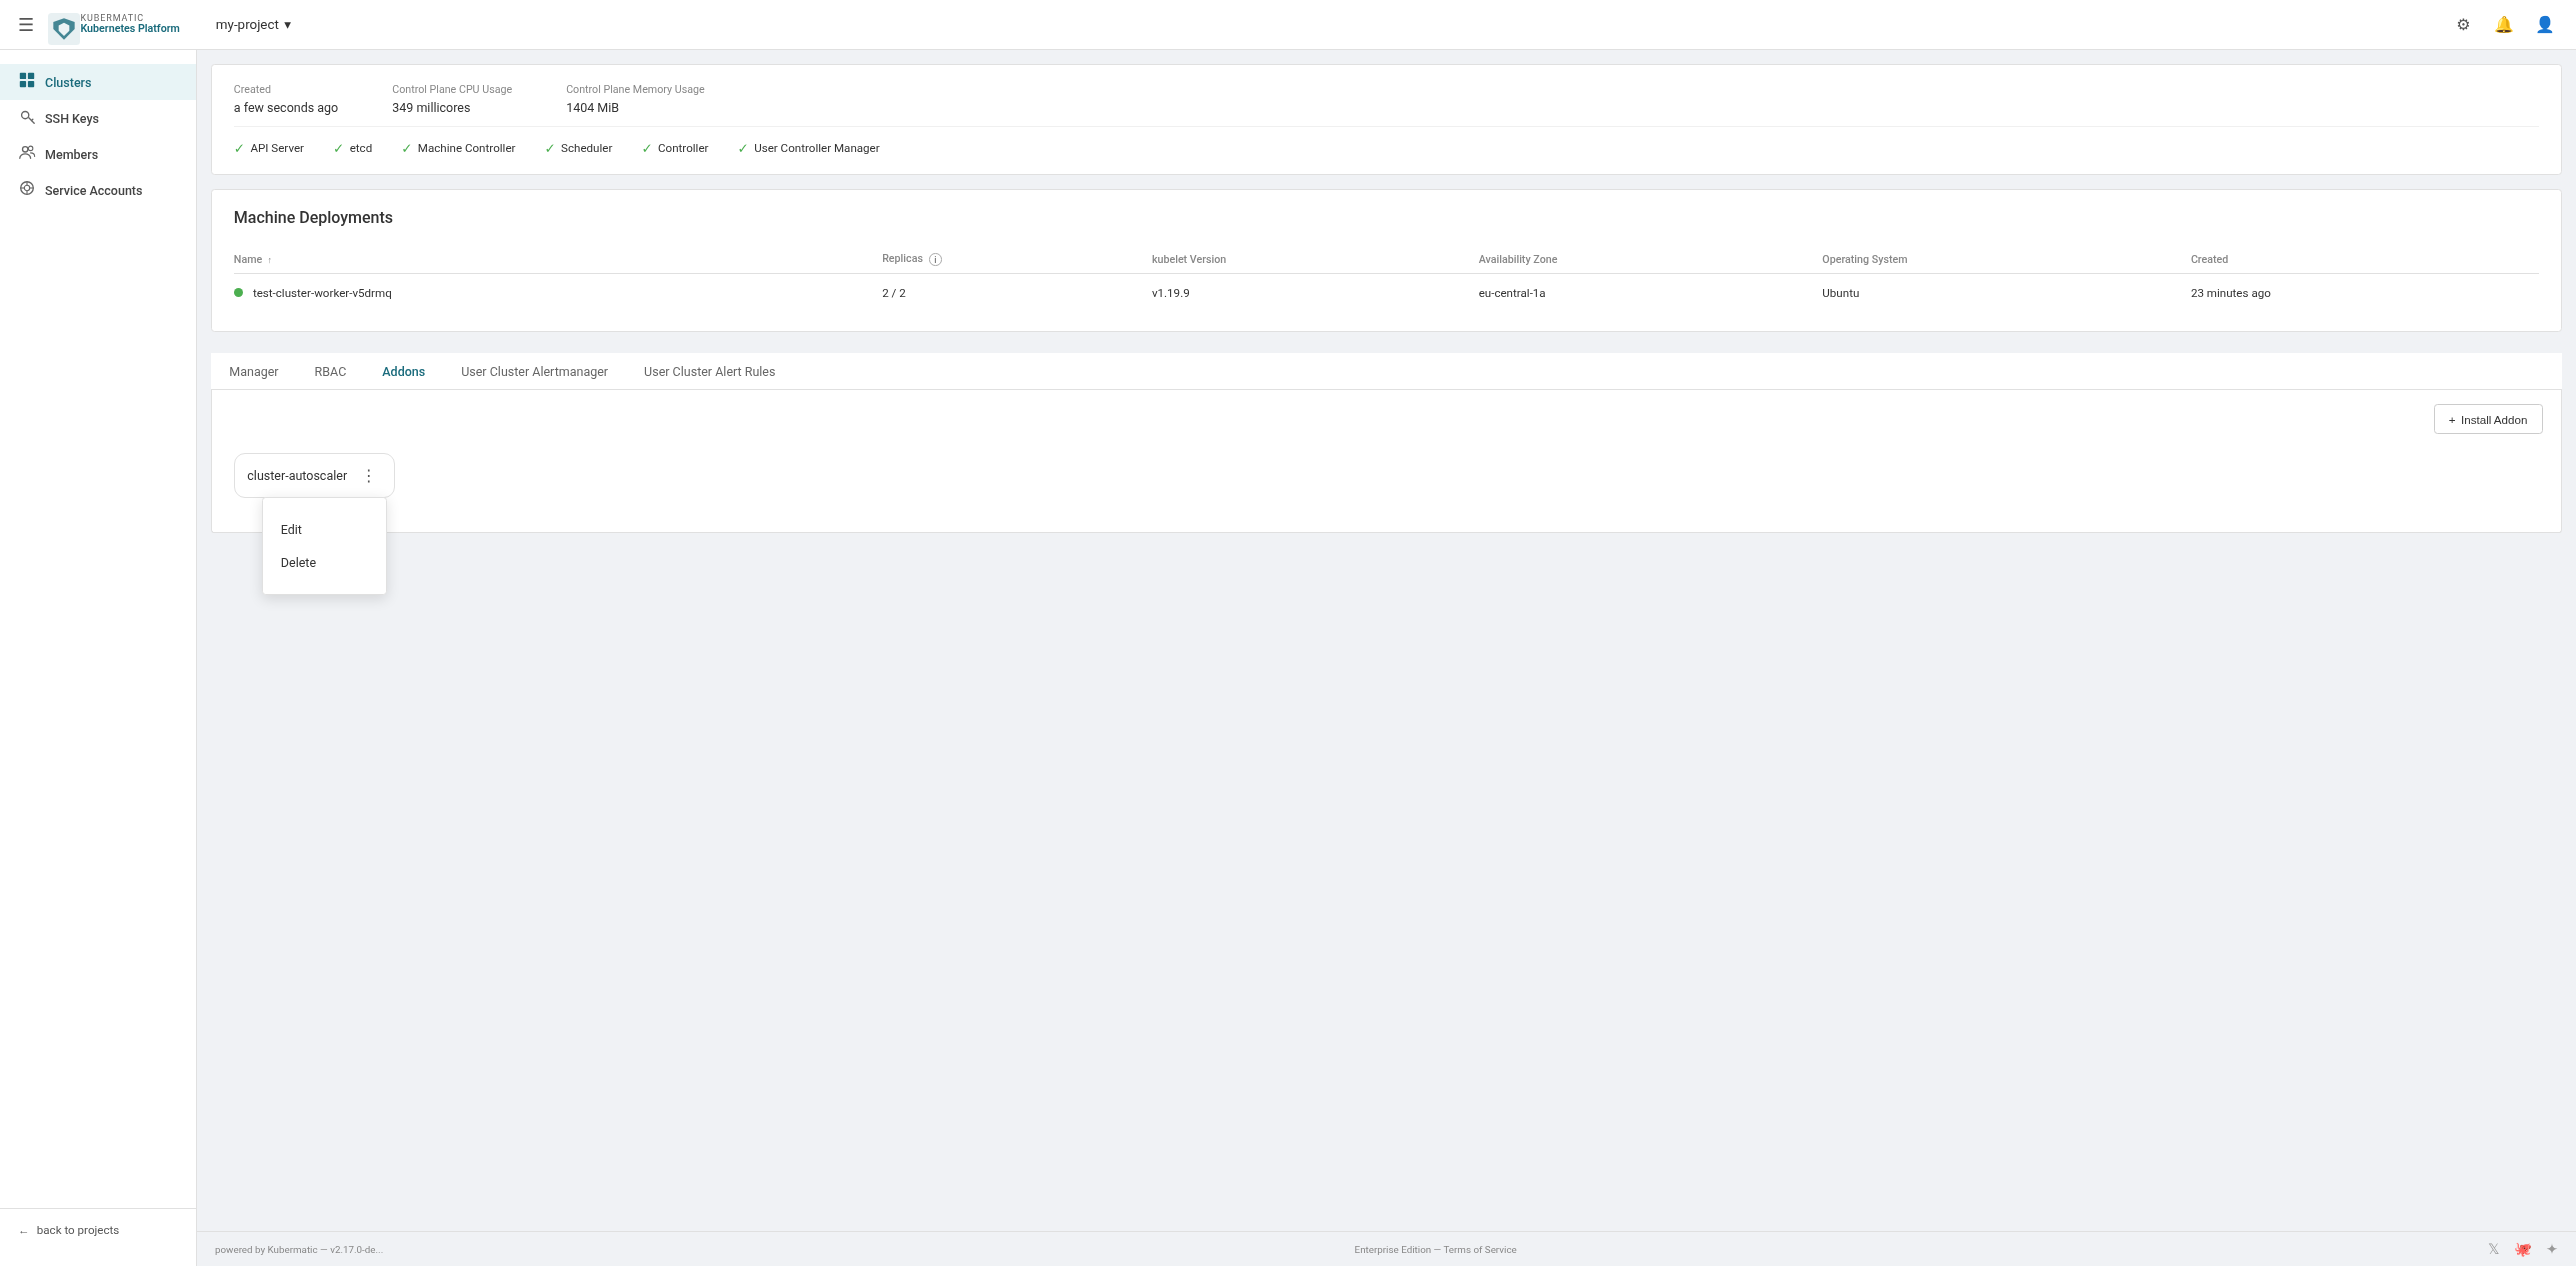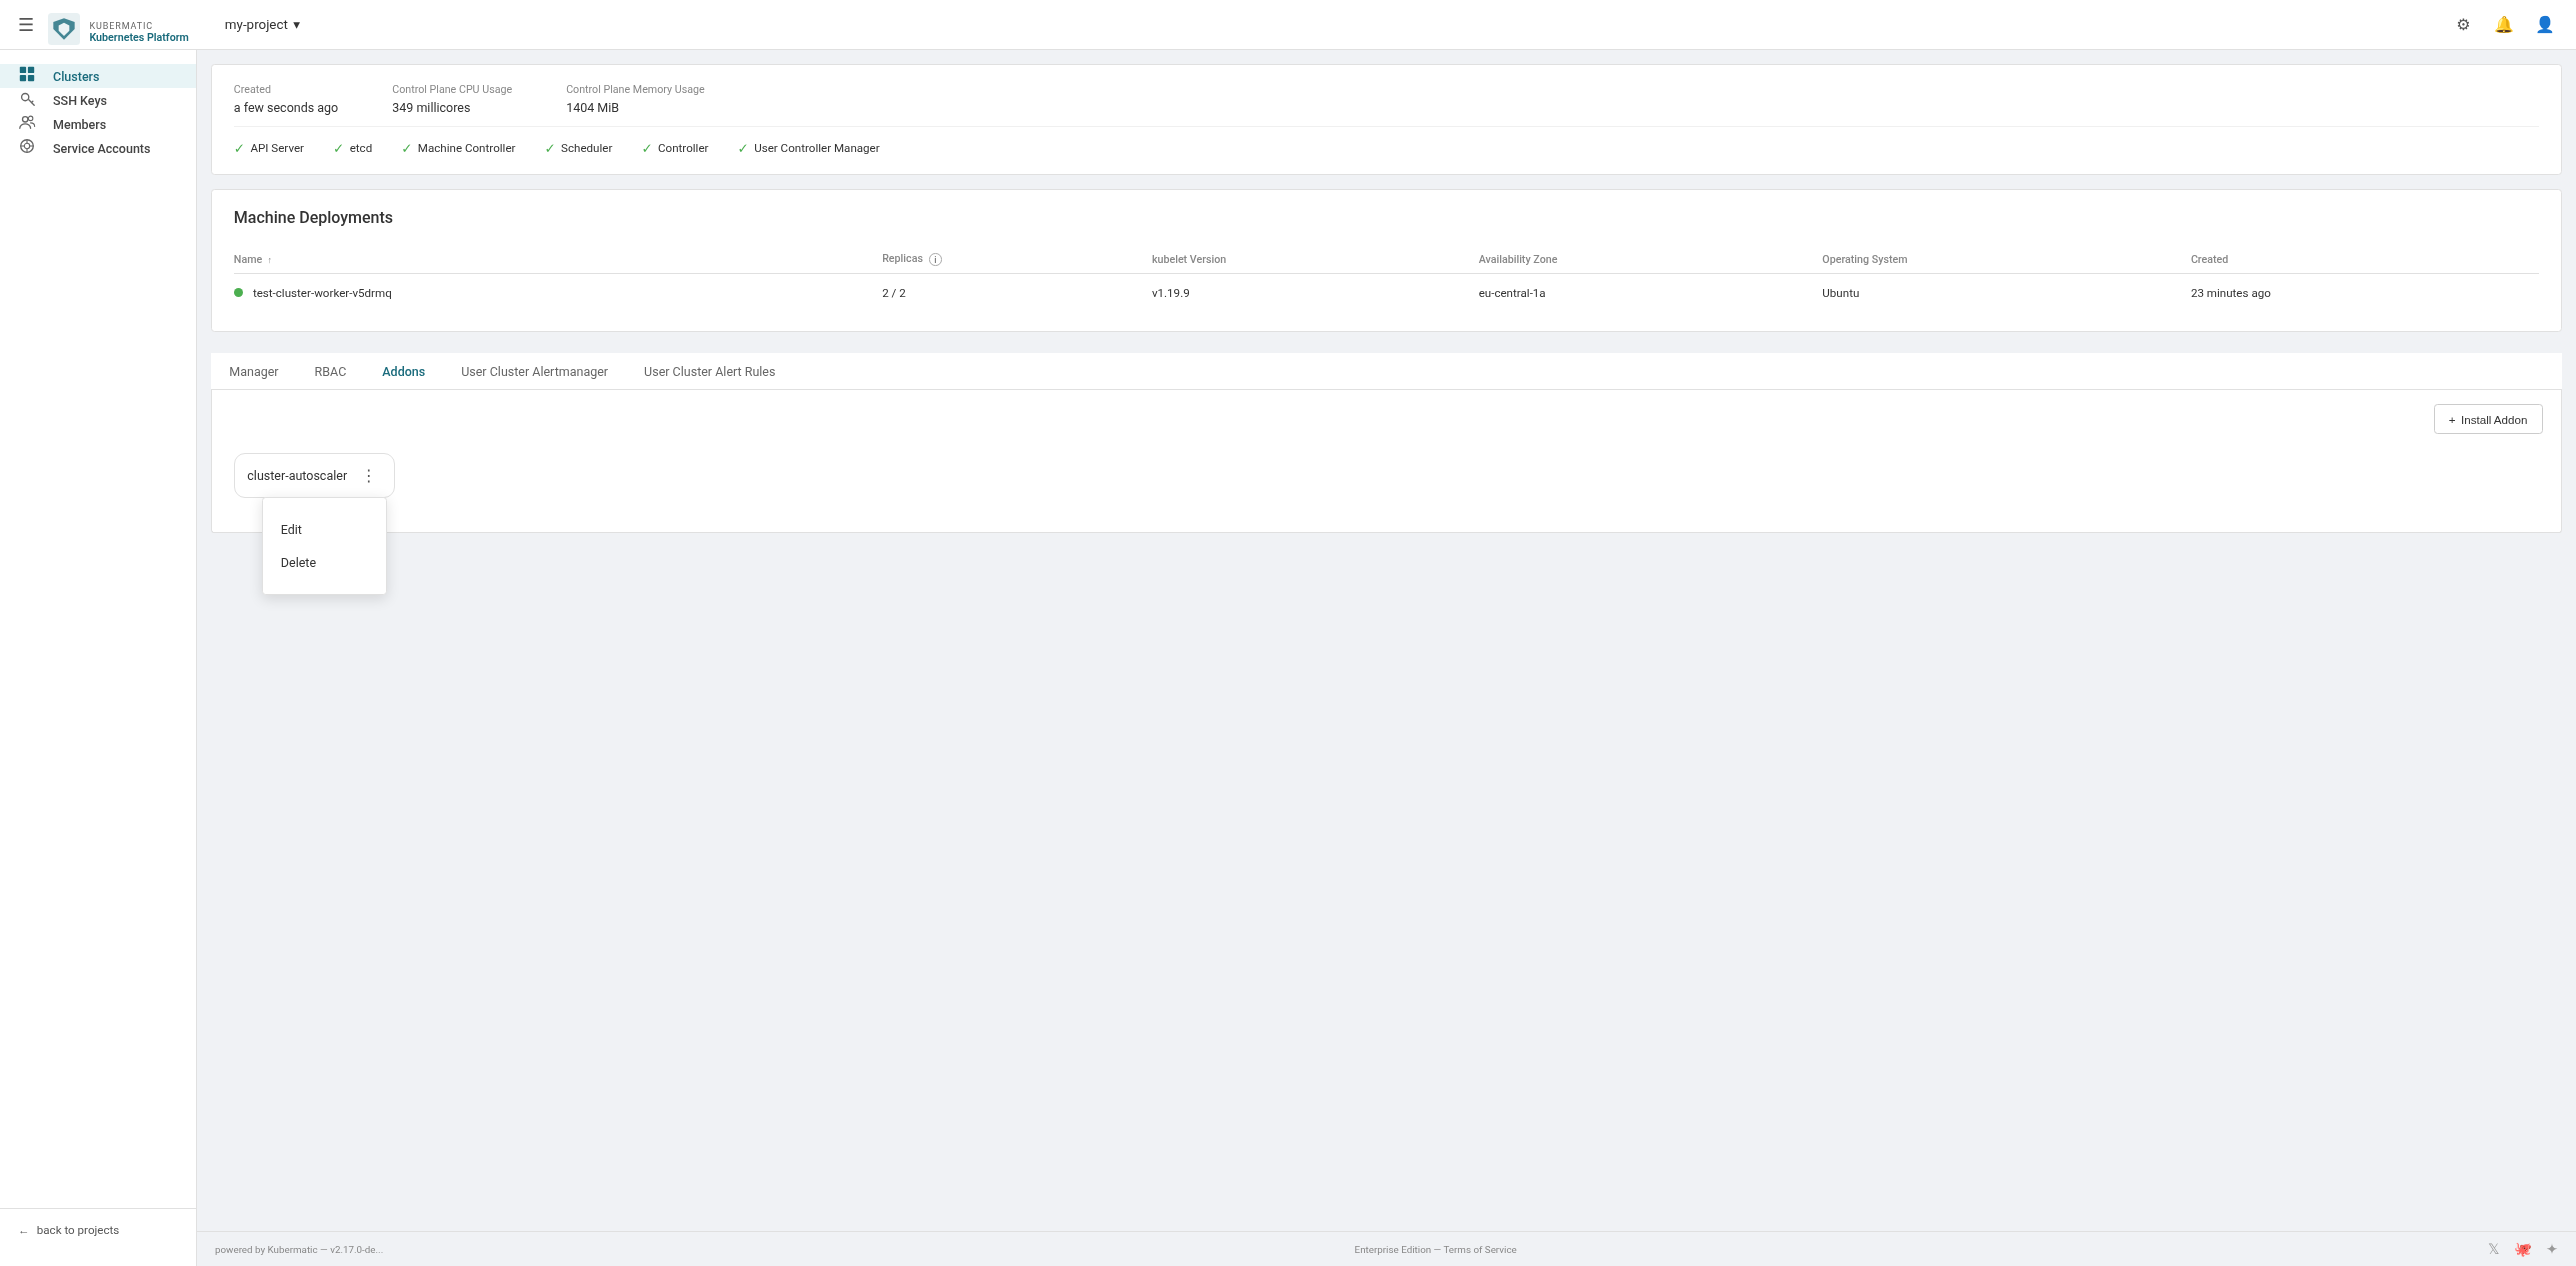--- a/index.html
+++ b/index.html
@@ -17,22 +17,21 @@
       background: #fff;
       height: 50px;
       padding: 0 18px;
       border-bottom: 0.9px solid #e0e0e0;
       position: fixed;
       top: 0; left: 0; right: 0;
       z-index: 100;
     }
     .header-logo {
       display: flex;
-      align-items: flex-end;
-      gap: 9px;
+      align-items: flex-start;
       margin-right: 27px;
       margin-top: 8px;
     }
     .logo-icon {
       width: 32px;
       height: 32px;
     }
     .logo-text {
       display: flex;
       flex-direction: column;
@@ -85,22 +84,22 @@
       bottom: 0;
       left: 0;
       display: flex;
       flex-direction: column;
       justify-content: space-between;
     }
     .sidebar-nav { flex: 1; }
     .sidebar-item {
       display: flex;
       align-items: center;
-      gap: 17px;
-      padding: 1px 18px;
+      gap: 9px;
+      padding: 7px 18px;
       color: #444;
       cursor: pointer;
       font-size: 12.5px;
       font-weight: 500;
     }
     .sidebar-item.active {
       background: #e8f4f6;
       color: #1a6b7c;
     }
     .sidebar-item .icon { font-size: 16px; color: inherit; }

